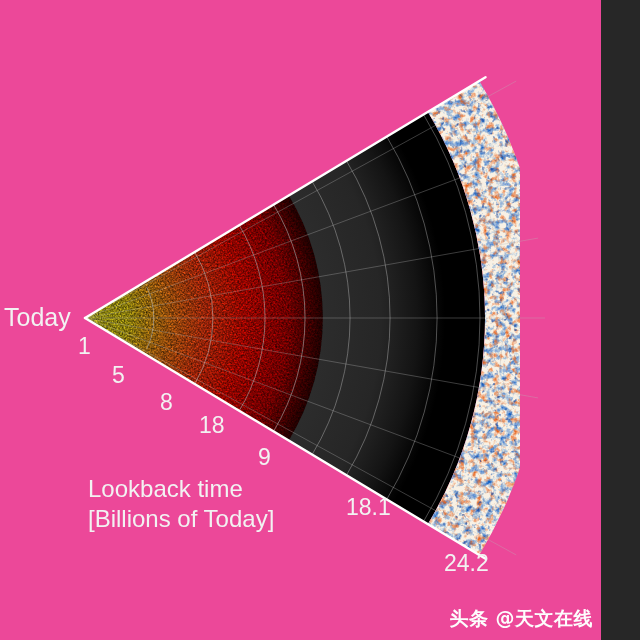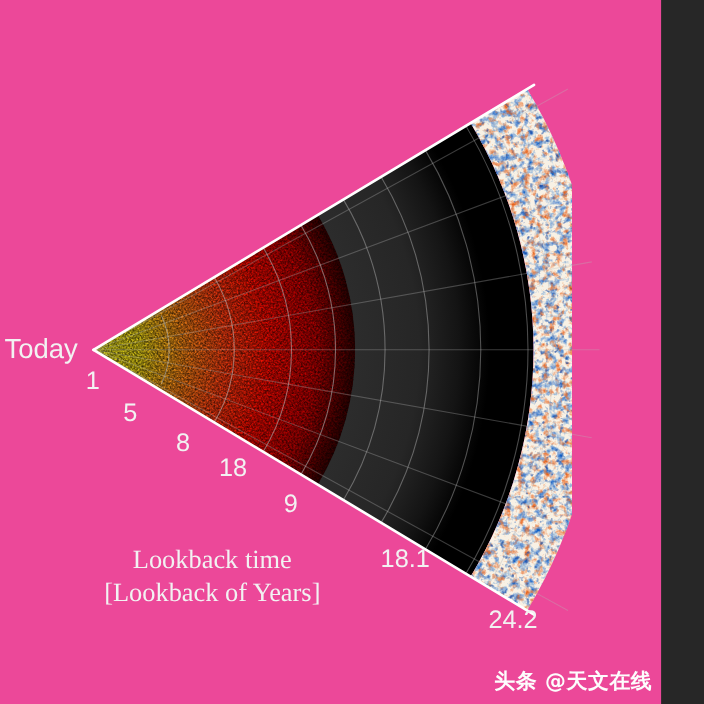--- a/index.html
+++ b/index.html
@@ -35,25 +35,24 @@
     left: 4px;
     top: 303px;
   }
   .tick-label {
     font-size: 23px;
     text-align: center;
   }
   #axis-title {
     font-size: 24px;
     left: 88px;
-    top: 494px;
+    top: 474px;
     line-height: 30px;
-    text-align: center;
+    text-align: left;
     width: 210px;
-    font-family: Liberation Serif, serif;
   }
   #axis-title .line2 {
     display: block;
   }
   #watermark {
     position: absolute;
     right: 8px;
     bottom: 8px;
     color: #fdfdfd;
     font-size: 19px;
@@ -195,18 +194,18 @@
   <div class="axis-label tick-label" style="left:78px;  top:333px;">1</div>
   <div class="axis-label tick-label" style="left:112px; top:362px;">5</div>
   <div class="axis-label tick-label" style="left:160px; top:389px;">8</div>
   <div class="axis-label tick-label" style="left:199px; top:412px;">18</div>
   <div class="axis-label tick-label" style="left:258px; top:444px;">9</div>
   <div class="axis-label tick-label" style="left:346px; top:494px;">18.1</div>
   <div class="axis-label tick-label" style="left:444px; top:550px;">24.2</div>
 
   <div class="axis-label" id="axis-title">
     <span>Lookback time</span>
-    <span class="line2">[Lookback of Years]</span>
+    <span class="line2">[Billions of Today]</span>
   </div>
 
   <div id="watermark">头条 @天文在线</div>
 
 </div>
 
 </body></html>

